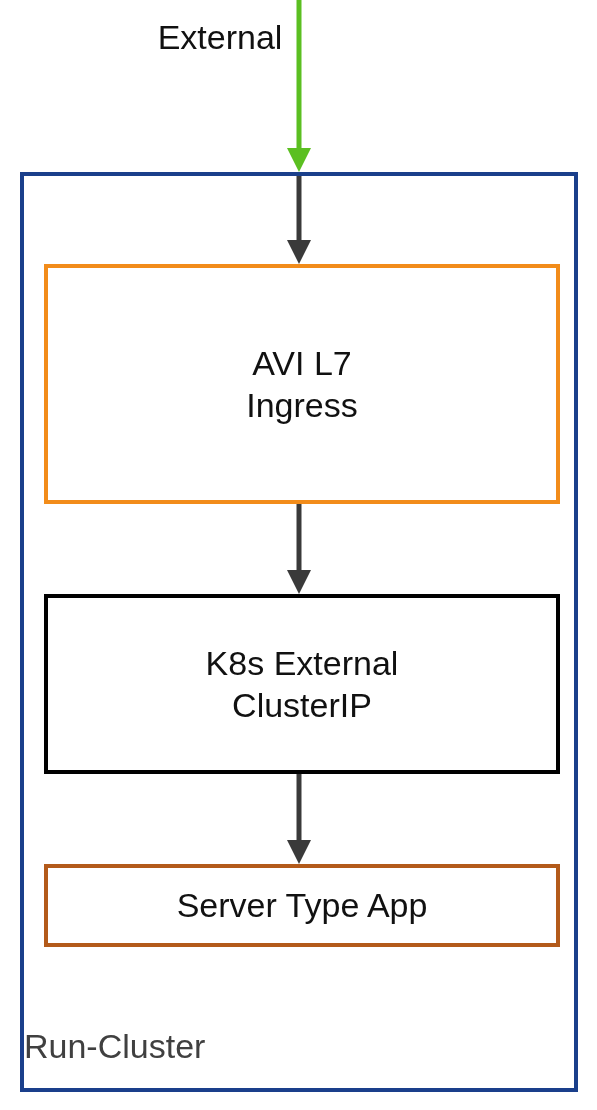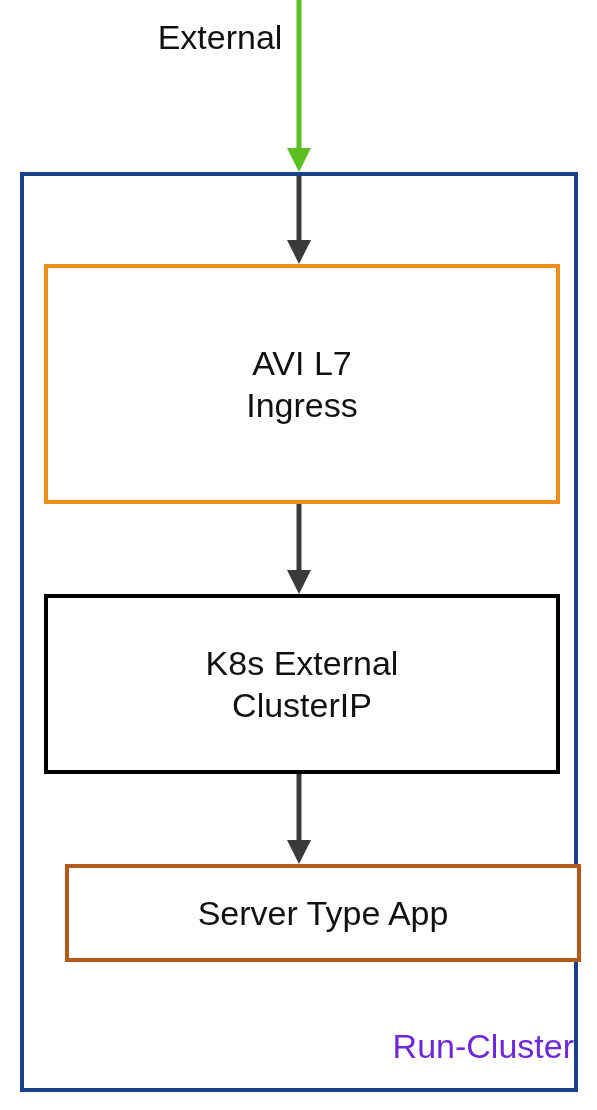--- a/index.html
+++ b/index.html
@@ -56,32 +56,31 @@
     height: 240px;
     border: 4px solid #f28c1a;
   }
   .svc-box {
     top: 418px;
     height: 180px;
     border: 4px solid #000000;
   }
   .app-box {
     top: 688px;
-    height: 98px;
+    height: 83px;
     border: 4px solid #b35a1a;
-    margin-left: 21px;
   }
   .cluster-label {
     position: absolute;
     left: 0;
     right: 0;
     bottom: 22px;
-    text-align: right;
+    text-align: left;
     font-size: 34px;
-    color: #6d28d9;
+    color: #404040;
   }
   .arrow {
     position: absolute;
     left: 50%;
     transform: translateX(-50%);
   }
   
   .green-arrow {
     top: 0;
     height: 172px;

